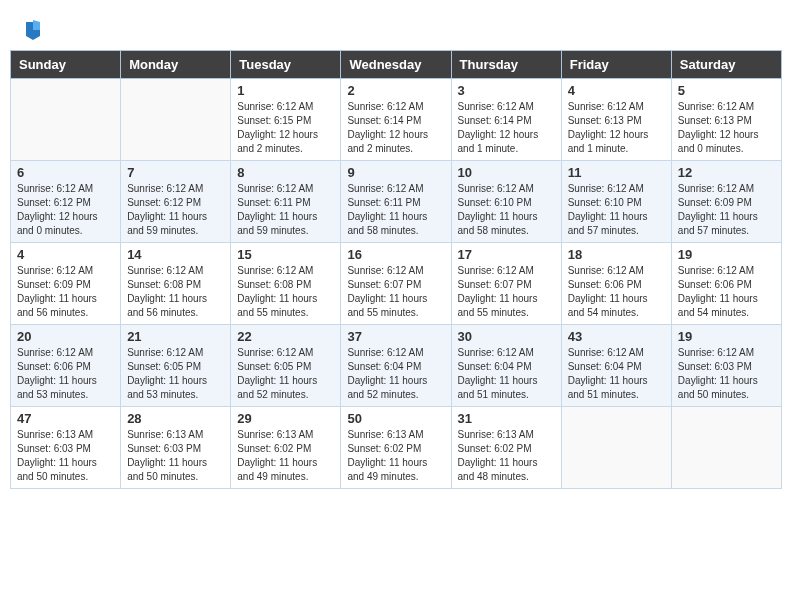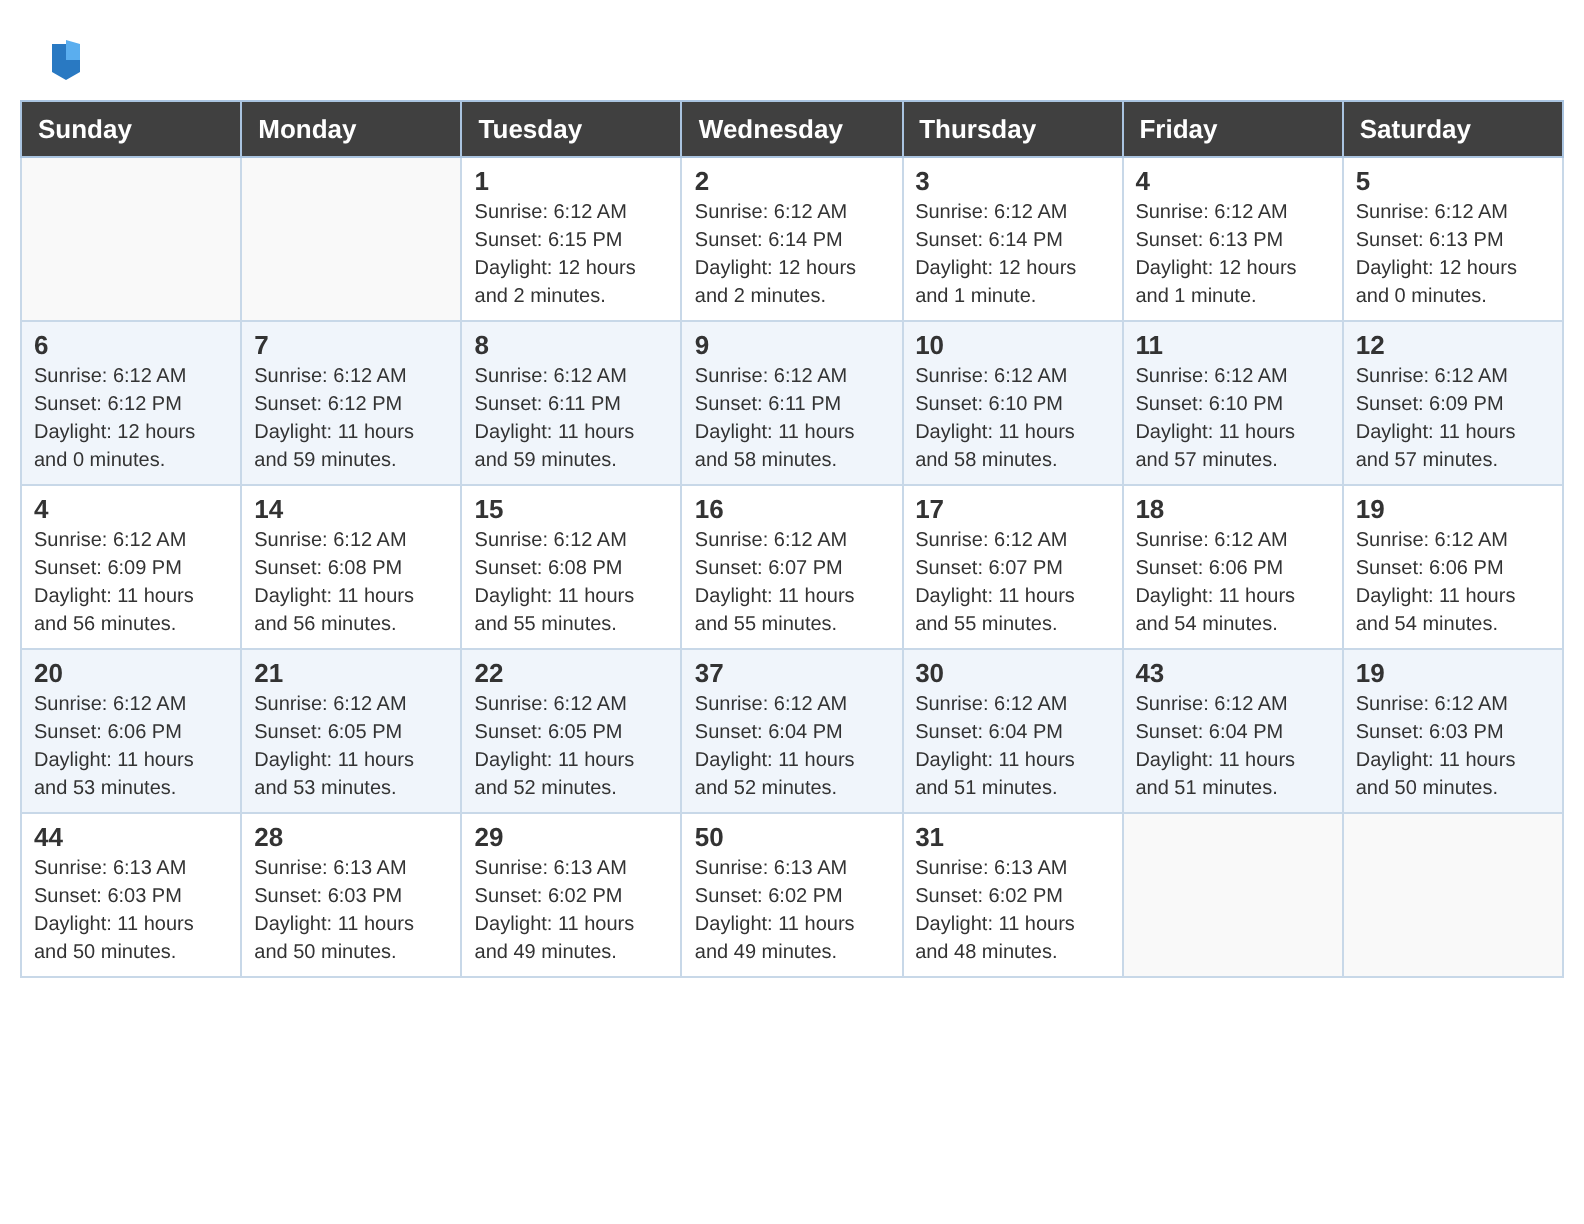--- a/index.html
+++ b/index.html
@@ -284,21 +284,21 @@
         </td>
         <td>
           <span class="day-num">19</span>
           <div class="day-detail" style="white-space: pre-line;">Sunrise: 6:12 AM
 Sunset: 6:03 PM
 Daylight: 11 hours and 50 minutes.</div>
         </td>
       </tr>
       <tr>
         <td>
-          <span class="day-num">44</span>
+          <span class="day-num">47</span>
           <div class="day-detail" style="white-space: pre-line;">Sunrise: 6:13 AM
 Sunset: 6:03 PM
 Daylight: 11 hours and 50 minutes.</div>
         </td>
         <td>
           <span class="day-num">28</span>
           <div class="day-detail" style="white-space: pre-line;">Sunrise: 6:13 AM
 Sunset: 6:03 PM
 Daylight: 11 hours and 50 minutes.</div>
         </td>

